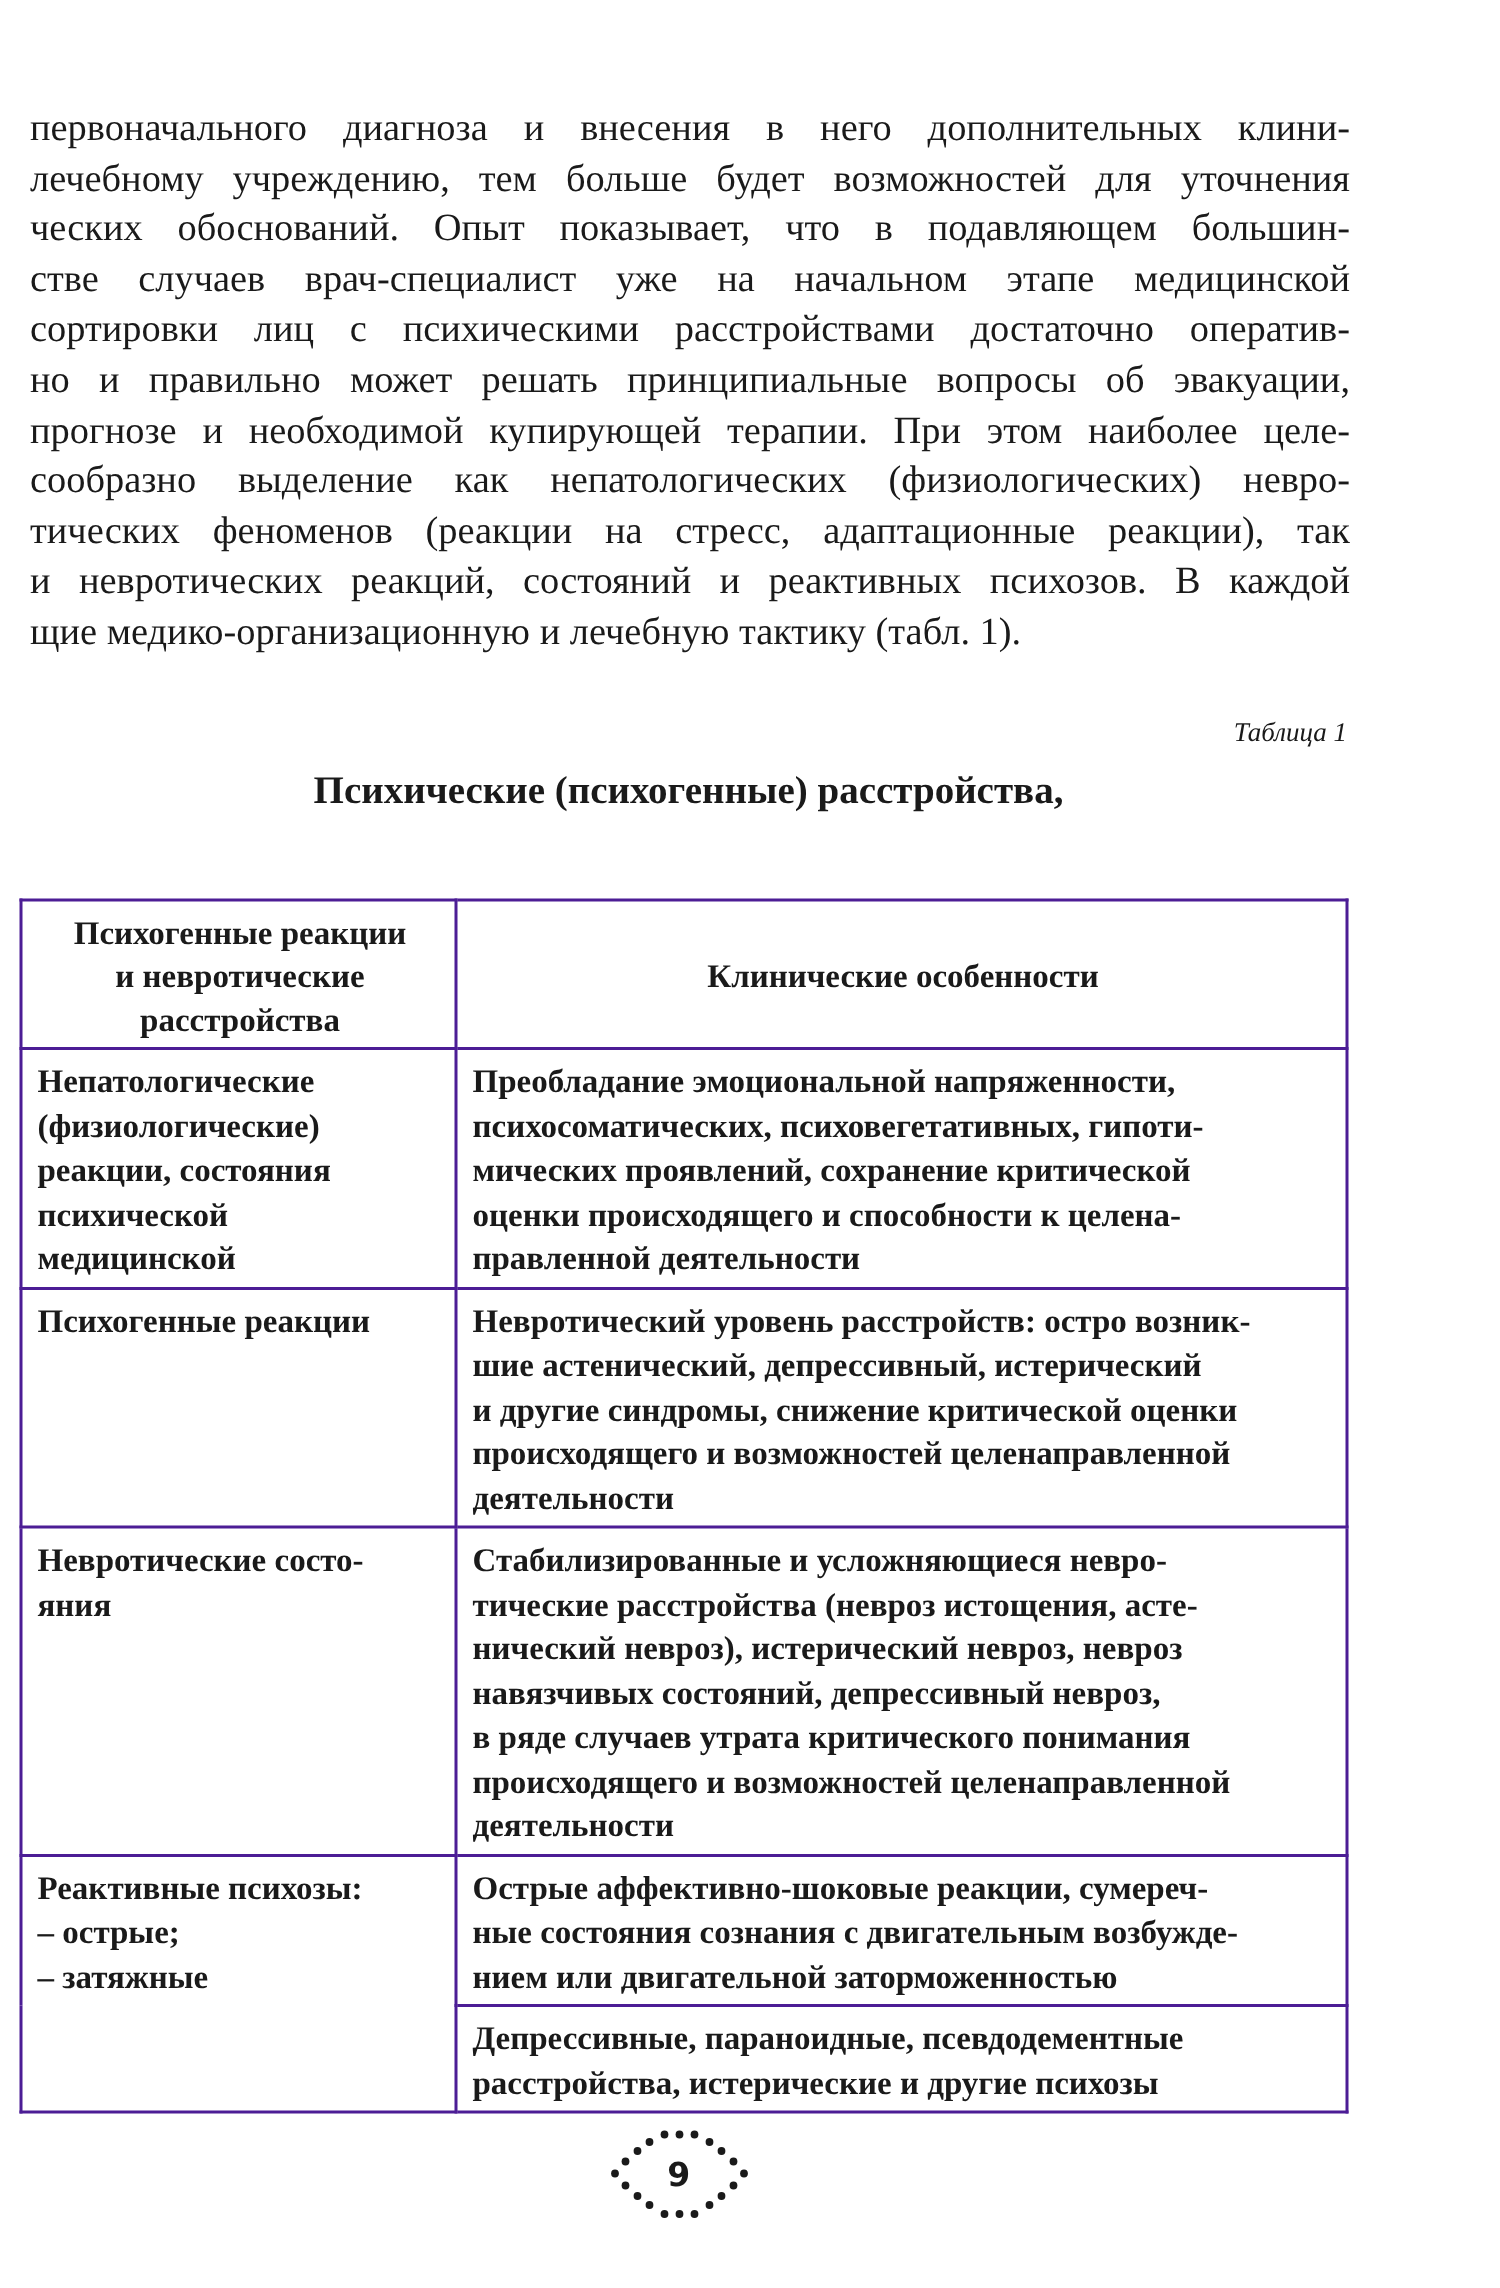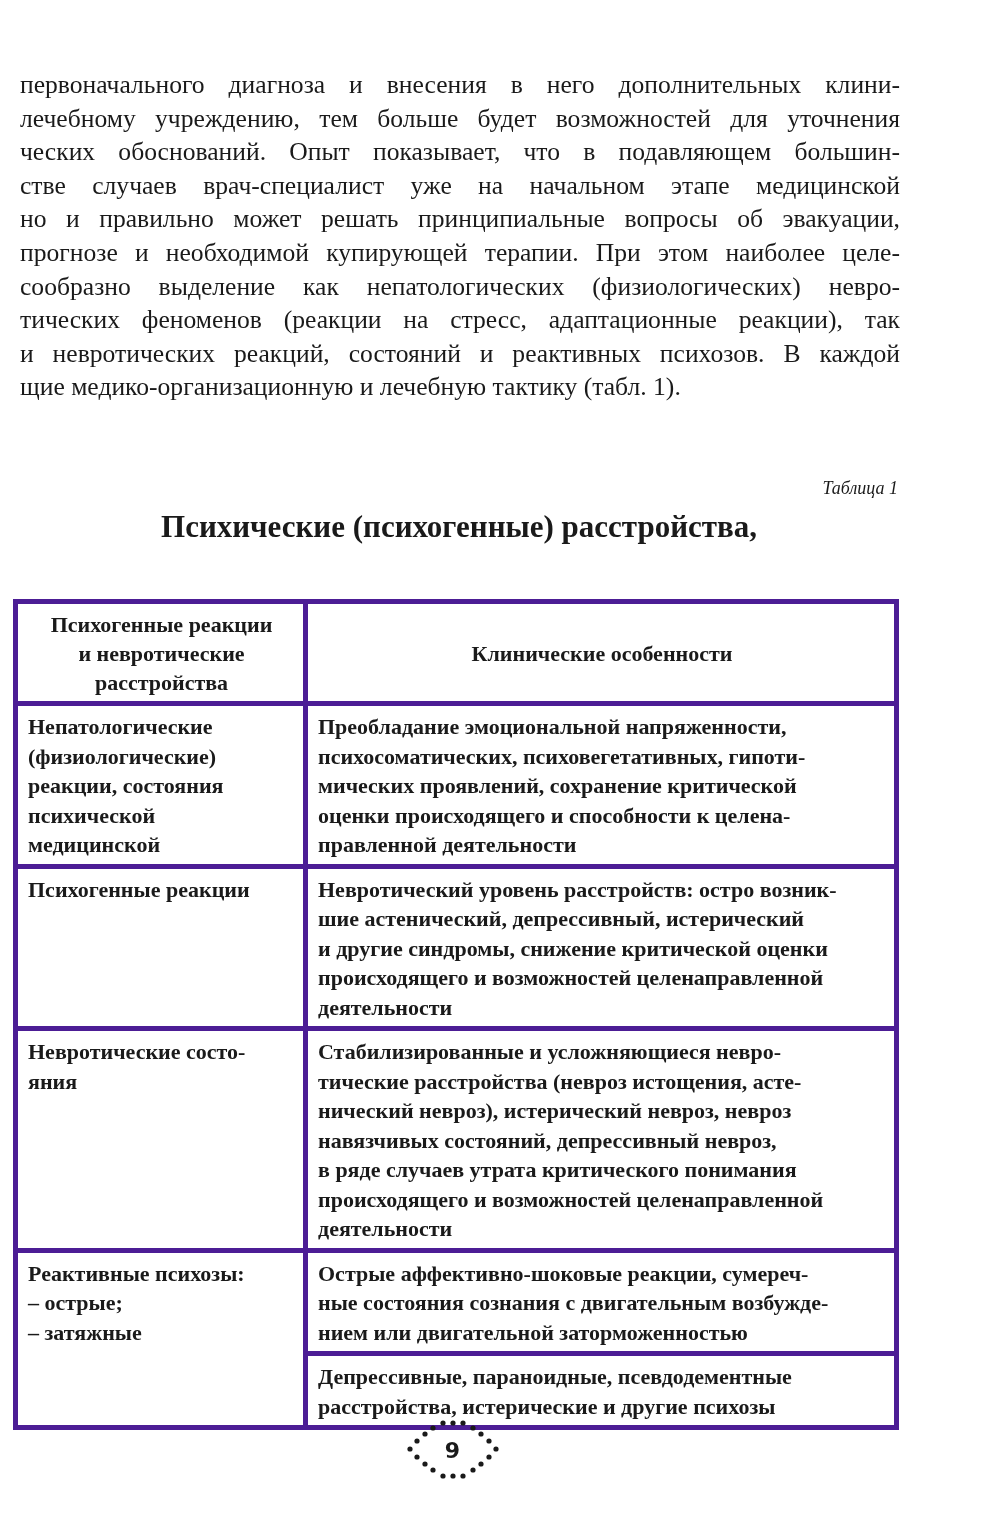--- a/index.html
+++ b/index.html
@@ -5,41 +5,42 @@
   html, body { margin:0; padding:0; background:#ffffff; }
   body { width:1000px; height:1525px; position:relative; overflow:hidden;
          font-family:"Liberation Serif","DejaVu Serif",serif; color:#1a1a1a; }
   .page { position:absolute; left:20px; top:68px; width:880px; }
   .para { margin:0; font-size:25.6px; line-height:33.6px; text-align:justify; }
   .line { display:block; text-align:justify; text-align-last:justify; white-space:nowrap; }
   .line.last { text-align-last:left; }
   .table-label { position:absolute; left:20px; top:478px; width:878px; text-align:right;
                  font-style:italic; font-size:18px; }
   .table-title { position:absolute; left:20px; top:510px; width:878px; text-align:center;
-                 font-weight:bold; font-size:31px; line-height:34px; }
+                 font-weight:bold; font-size:26px; line-height:34px; }
   table.main { position:absolute; left:13px; top:599px; width:886px; border-collapse:collapse;
                font-size:22px; line-height:29.5px; }
-  table.main td, table.main th { border:5px solid #4c1d95; vertical-align:top; padding:6px 8px 4px 10px;margin-left:30px; }
+  table.main td, table.main th { border:2px solid #4c1d95; vertical-align:top; padding:6px 8px 4px 10px;margin-left:30px; }
   table.main th { font-weight:bold; text-align:center; vertical-align:middle; }
   col.c1 { width:290px; }
   td.cell-lines span { display:block; white-space:nowrap;font-weight:bold; }
   .pagenum { position:absolute; left:405px; top:1419px; width:95px; height:62px; }
   .pagenum .num { position:absolute; left:0; top:0; width:95px; height:62px; display:flex;
                   align-items:center; justify-content:center; font-family:"DejaVu Sans",sans-serif;
                   font-weight:bold; font-size:22px; }
 </style>
 </head>
 <body>
 
 <div class="page">
   <p class="para">
     <span class="line">первоначального диагноза и внесения в него дополнительных клини-</span>
     <span class="line">лечебному учреждению, тем больше будет возможностей для уточнения</span>
     <span class="line">ческих обоснований. Опыт показывает, что в подавляющем большин-</span>
     <span class="line">стве случаев врач-специалист уже на начальном этапе медицинской</span>
+    <span class="line">сортировки лиц с психическими расстройствами достаточно оператив-</span>
     <span class="line">но и правильно может решать принципиальные вопросы об эвакуации,</span>
     <span class="line">прогнозе и необходимой купирующей терапии. При этом наиболее целе-</span>
     <span class="line">сообразно выделение как непатологических (физиологических) невро-</span>
     <span class="line">тических феноменов (реакции на стресс, адаптационные реакции), так</span>
     <span class="line">и невротических реакций, состояний и реактивных психозов. В каждой</span>
     <span class="line last">щие медико-организационную и лечебную тактику (табл. 1).</span>
   </p>
 </div>
 
 <div class="table-label">Таблица 1</div>

